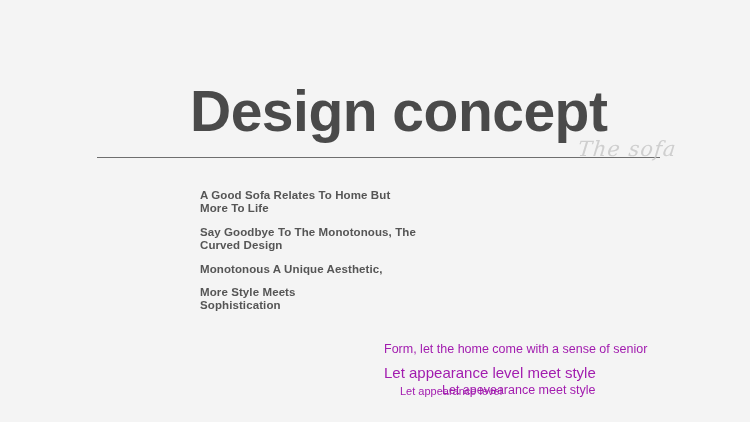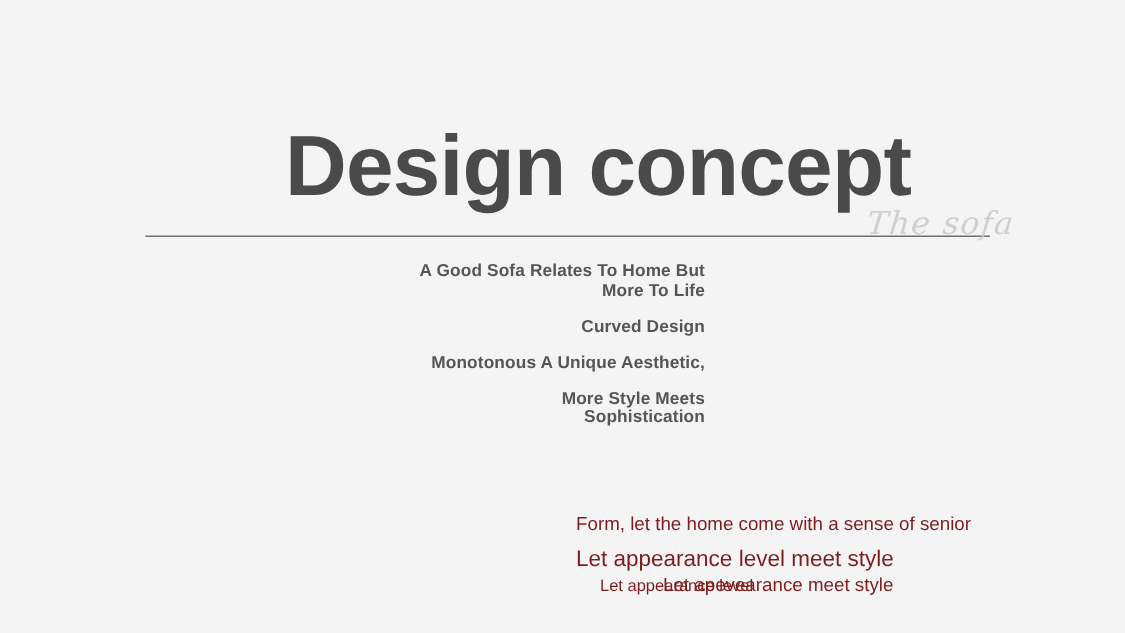--- a/index.html
+++ b/index.html
@@ -65,23 +65,22 @@
     line-height: 1.1;
     white-space: nowrap;
     transform: skewX(-6deg);
     opacity: 0.85;
   }
 
   
   .feature-list {
     position: absolute;
     left: 200px;
-    top: 175px;
+    top: 189px;
     width: 270px;
-    text-align: right;
   }
   .feature-item {
     font-family: "Liberation Sans", sans-serif;
     font-size: 11.5px;
     font-weight: bold;
     color: #555555;
     line-height: 1.12;
     margin-bottom: 11px;
     letter-spacing: 0.1px;
   }
@@ -93,21 +92,21 @@
   .caption-block {
     position: absolute;
     left: 384px;
     top: 342px;
     width: 300px;
     height: 70px;
   }
   .caption-line {
     position: absolute;
     font-family: "Liberation Sans", sans-serif;
-    color: #7f1d1d;
+    color: #a21caf;
     white-space: nowrap;
     font-weight: normal;
   }
   .caption-line.l1 {
     left: 0;
     top: 0;
     font-size: 12.5px;
   }
   .caption-line.l2 {
     left: 0;
@@ -138,20 +137,21 @@
   <div class="script-mark">The sofa</div>
 
   <div class="feature-list">
 
     <div class="feature-item">
       <div>A Good Sofa Relates To Home But</div>
       <div>More To Life</div>
     </div>
 
     <div class="feature-item">
+      <div>Say Goodbye To The Monotonous, The</div>
       <div>Curved Design</div>
     </div>
 
     <div class="feature-item">
       <div>Monotonous A Unique Aesthetic,</div>
     </div>
 
     <div class="feature-item">
     </div>
 

